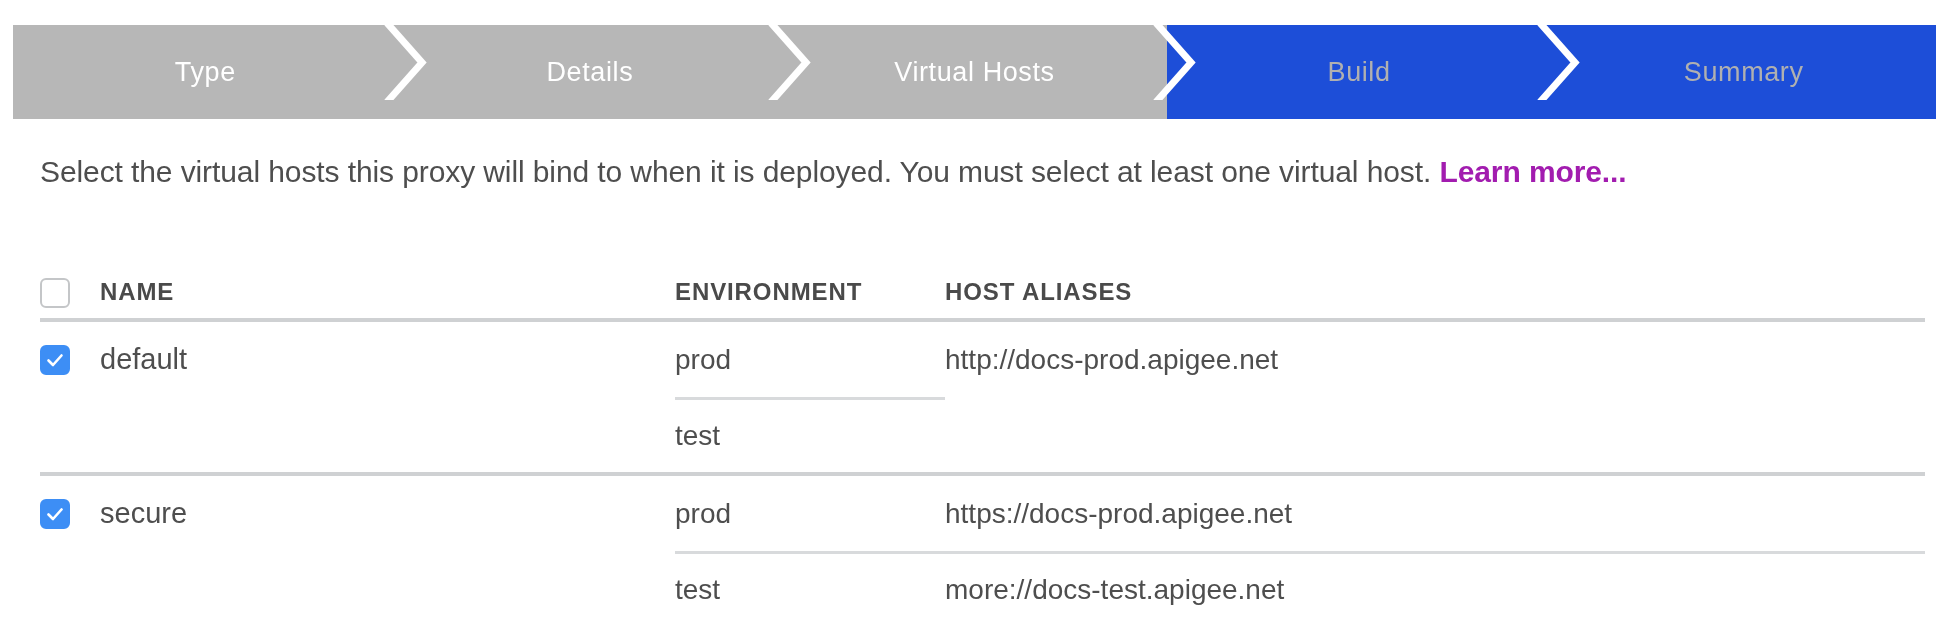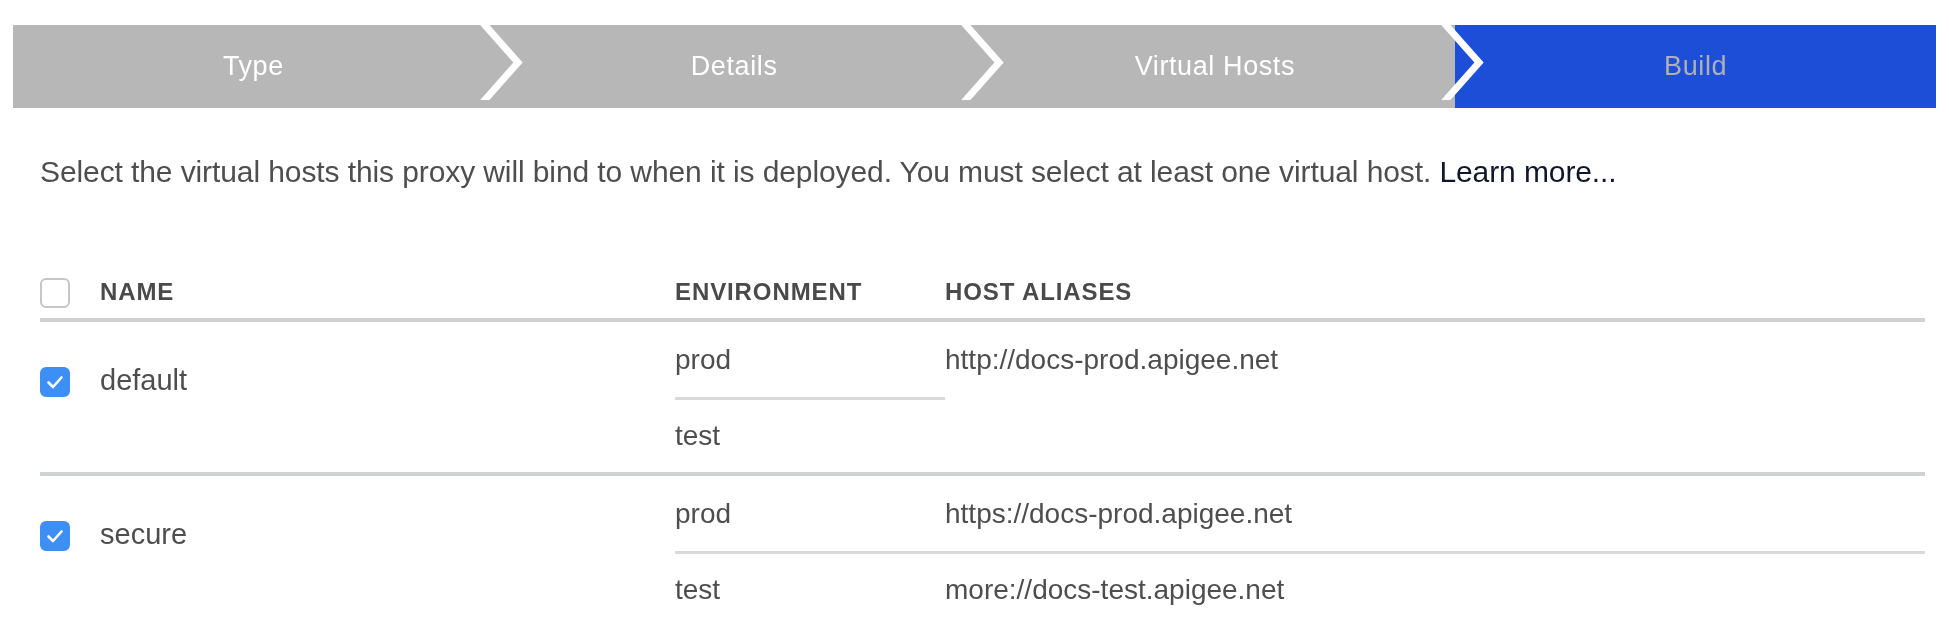--- a/index.html
+++ b/index.html
@@ -15,21 +15,21 @@
     color: #4a4a4a;
     overflow: hidden;
   }
 
   
   .wizard-bar {
     position: absolute;
     left: 13px;
     top: 25px;
     width: 1923px;
-    height: 83px;
+    height: 94px;
     display: flex;
     background: #efefef;
   }
   .wizard-step {
     position: relative;
     flex: 1 1 0;
     display: flex;
     align-items: center;
     justify-content: center;
     font-size: 27px;
@@ -65,23 +65,24 @@
   .description {
     position: absolute;
     left: 40px;
     top: 155px;
     font-size: 30px;
     color: #4e4e4e;
     white-space: nowrap;
     letter-spacing: -0.1px;
   }
   .description .learn-more {
-    color: #0f172a;
+    color: #a21caf;
     text-decoration: none;
     cursor: pointer;
+    font-weight: bold;
   }
 
   
   .vh-table {
     position: absolute;
     left: 40px;
     top: 268px;
     width: 1885px;
   }
   .vh-row {
@@ -118,21 +119,21 @@
   .vh-header .col-name,
   .vh-header .col-env,
   .vh-header .col-alias { padding-bottom: 2px; }
 
   .vh-group { }
   .vh-group.divided {
     border-top: 4px solid #cfd1d3;
   }
   .vh-subrow {
     display: flex;
-    align-items: flex-end;
+    align-items: center;
     height: 75px;
     font-size: 28px;
     color: #4e4e4e;
   }
   .vh-subrow .col-env,
   .vh-subrow .col-alias {
     align-self: stretch;
     display: flex;
     align-items: center;
   }
@@ -197,20 +198,24 @@
         </svg>
     </span>
   </div>
   <div class="wizard-step">
     <span class="step-label">Build</span>
     <span class="chev">
       <svg width="66" height="75" viewBox="0 0 66 75">
           <path d="M22 -2 L57 37.5 L22 77" fill="none" stroke="#ffffff" stroke-width="7"></path>
         </svg>
     </span>
+  </div>
+  <div class="wizard-step">
+    <span class="step-label">Summary</span>
+
   </div>
 </div>
 
 <div class="description"><span>Select the virtual hosts this proxy will bind to when it is deployed. You must select at least one virtual host. </span><a class="learn-more" href="#">Learn more...</a></div>
 
 <div class="vh-table">
 
   <div class="vh-row vh-header">
     <div class="col-check">
       <span class="cb off">

